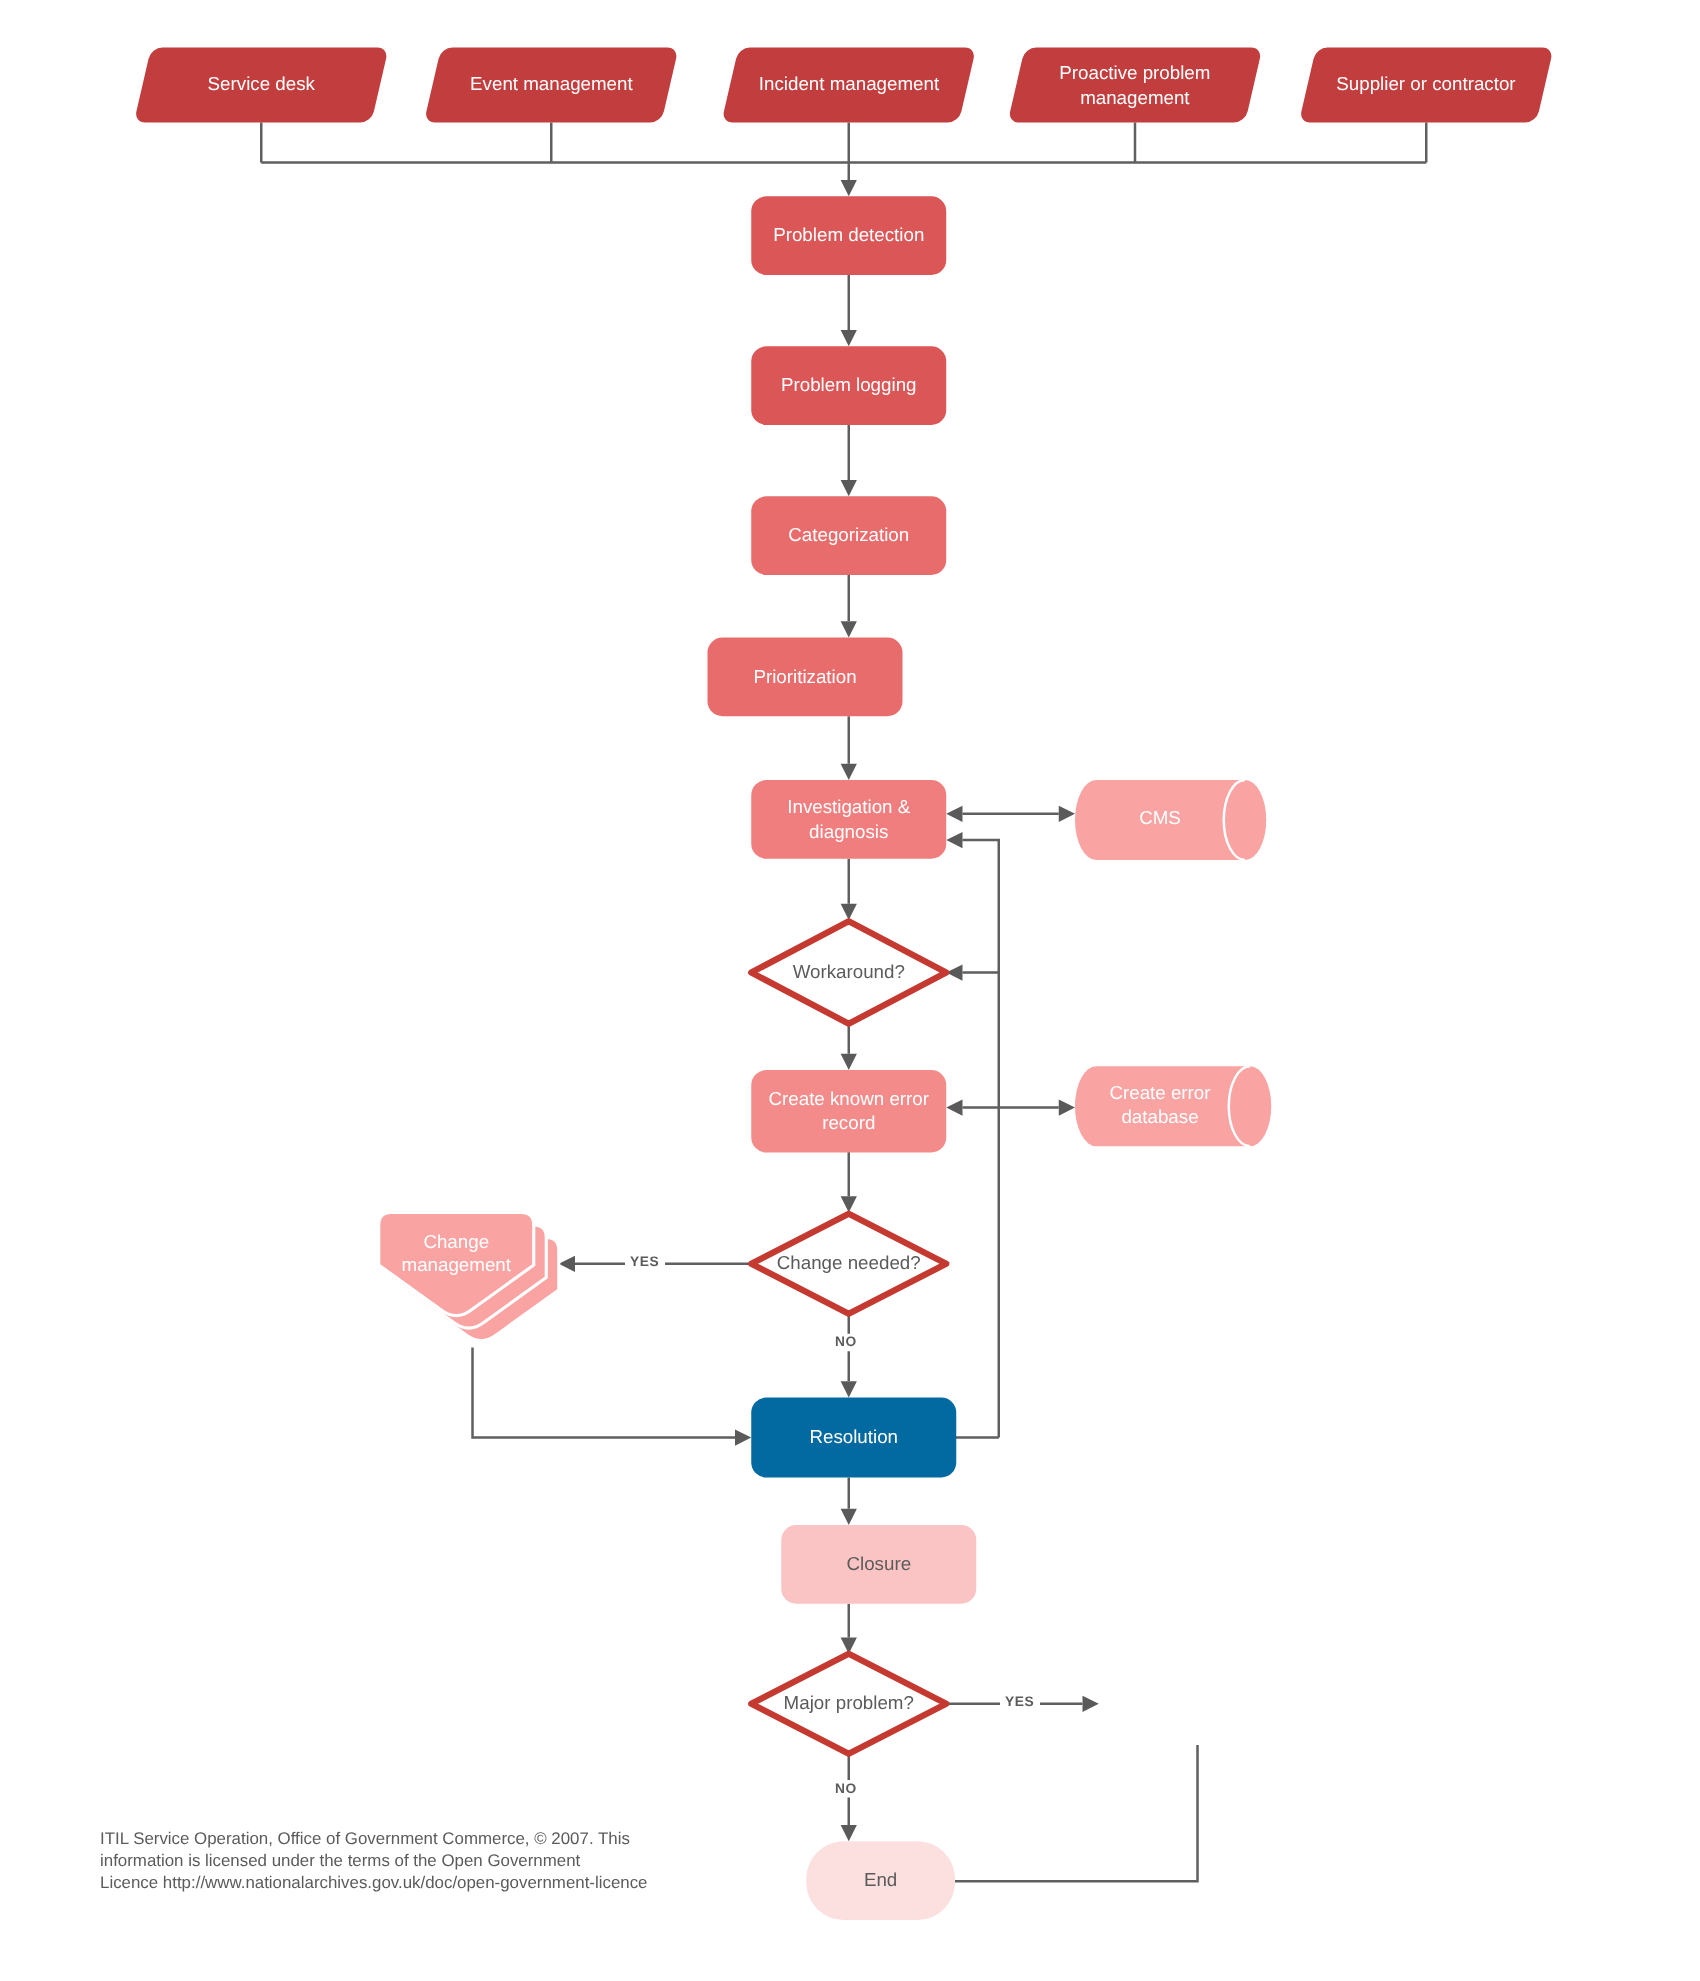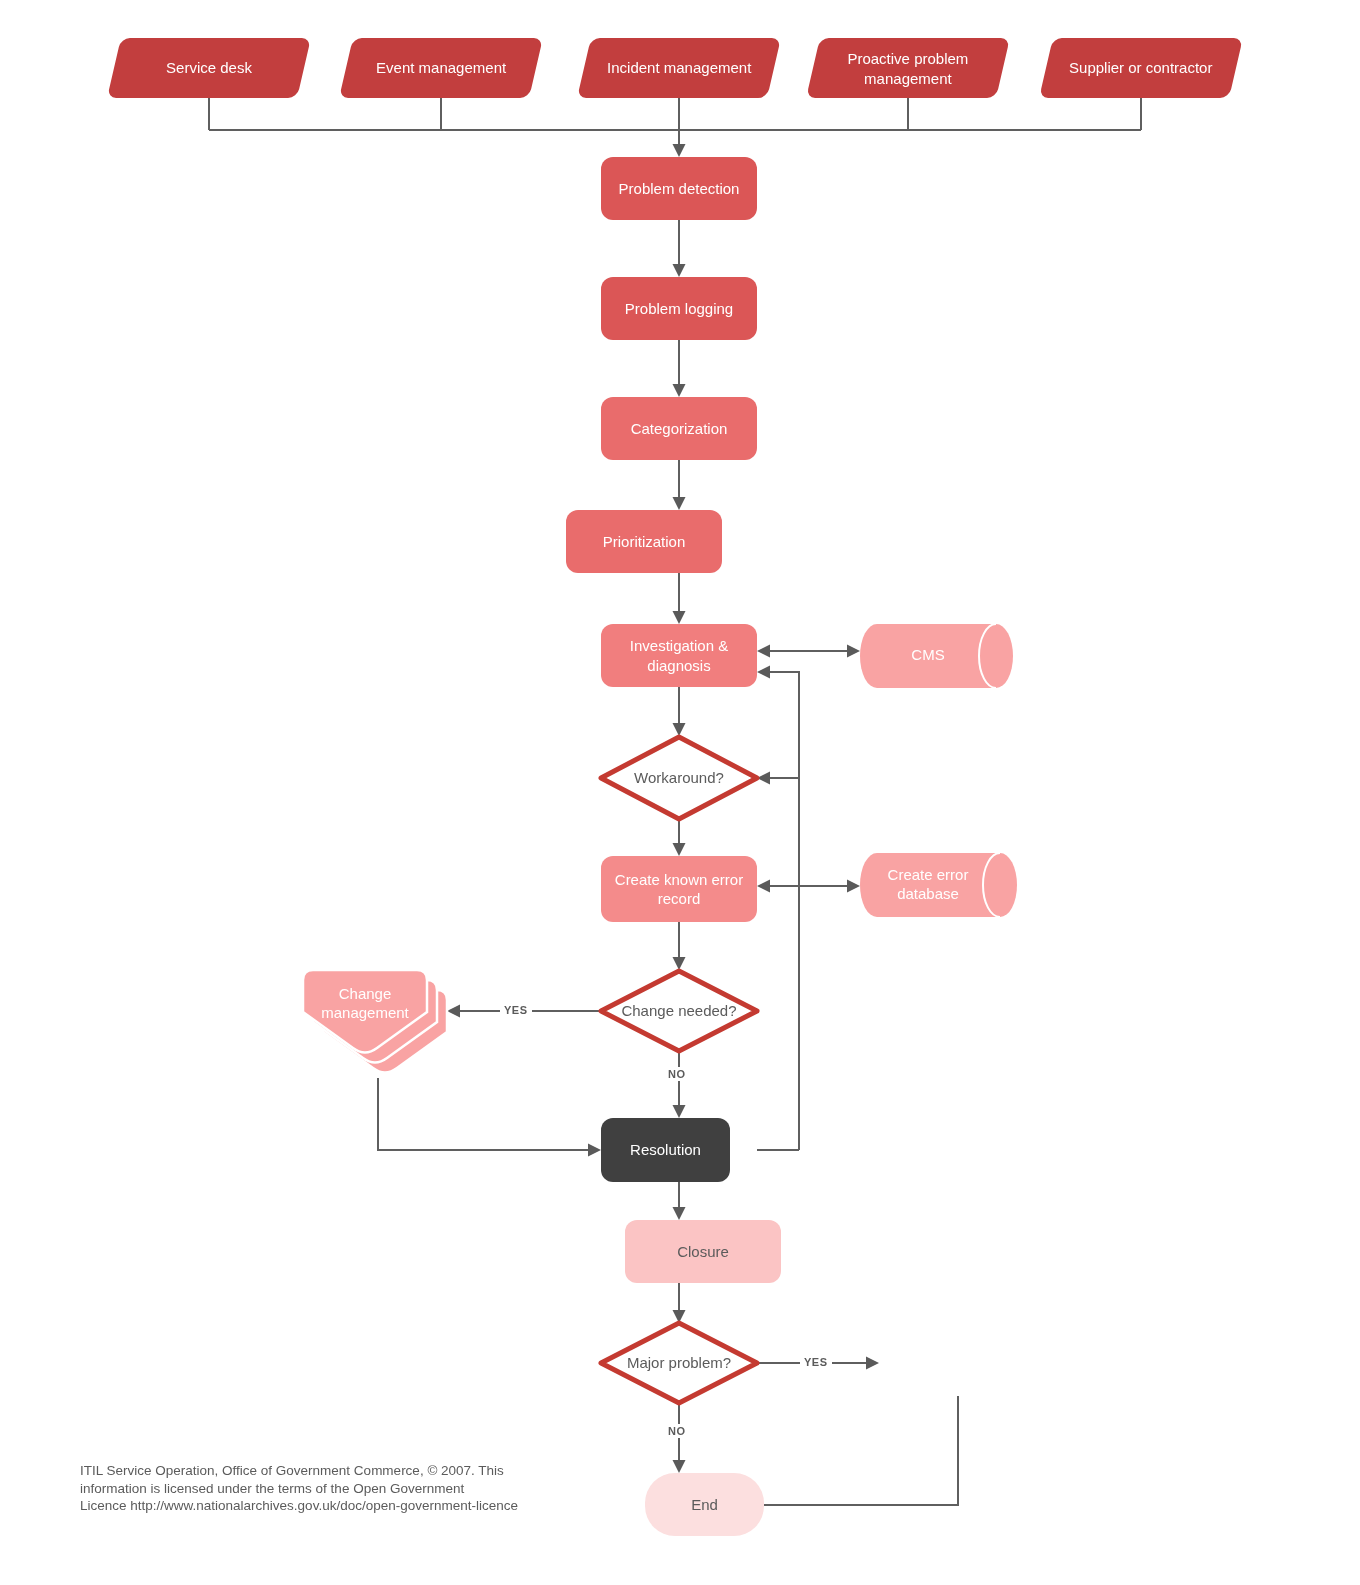--- a/index.html
+++ b/index.html
@@ -137,21 +137,21 @@
   <div class="para" style="left: 1046px; top: 38px; background: rgb(194, 62, 62);">
     <span>Supplier or contractor</span>
   </div>
 
   <div class="node" style="left: 601px; top: 157px; width: 156px; height: 63px; background: rgb(219, 86, 86);">Problem detection</div>
   <div class="node" style="left: 601px; top: 397px; width: 156px; height: 63px; background: rgb(233, 108, 108);">Categorization</div>
   <div class="node" style="left: 601px; top: 277px; width: 156px; height: 63px; background: rgb(219, 86, 86);">Problem logging</div>
   <div class="node" style="left: 566px; top: 510px; width: 156px; height: 63px; background: rgb(233, 108, 108);">Prioritization</div>
   <div class="node" style="left: 601px; top: 624px; width: 156px; height: 63px; background: rgb(241, 126, 126);">Investigation &amp; diagnosis</div>
   <div class="node" style="left: 601px; top: 856px; width: 156px; height: 66px; background: rgb(244, 139, 139);">Create known error record</div>
-  <div class="node" style="left: 601px; top: 1118px; width: 129px; height: 64px; background: #404040;">Resolution</div>
+  <div class="node" style="left: 601px; top: 1118px; width: 164px; height: 64px; background: #0369a1;">Resolution</div>
   <div class="node gray" style="left: 601px; top: 1220px; width: 156px; height: 63px; background: rgb(251, 196, 196);">Closure</div>
   <div class="node gray" style="left: 621px; top: 1473px; width: 119px; height: 63px; border-radius: 30px; background: rgb(252, 223, 223);">End</div>
 
   <div class="dlabel" style="left:601px; top:748px; width:156px; height:60px;">Workaround?</div>
   <div class="dlabel" style="left:619px; top:981px; width:120px; height:60px;">Change needed?</div>
   <div class="dlabel" style="left:619px; top:1333px; width:120px; height:60px;">Major problem?</div>
 
   <div class="dlabel" style="left:862px; top:624px; width:132px; height:63px; color:#ffffff;">CMS</div>
   <div class="dlabel" style="left:868px; top:853px; width:120px; height:64px; color:#ffffff;">Create error database</div>
 

